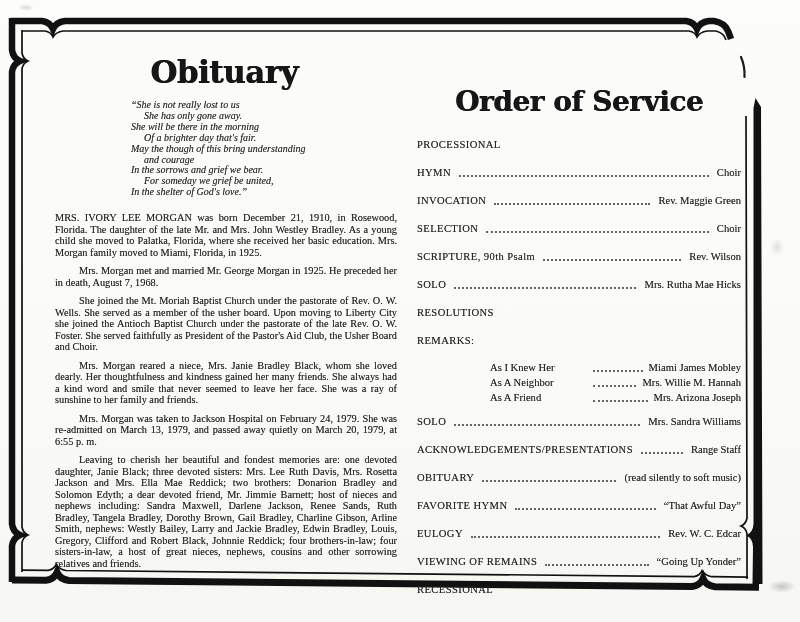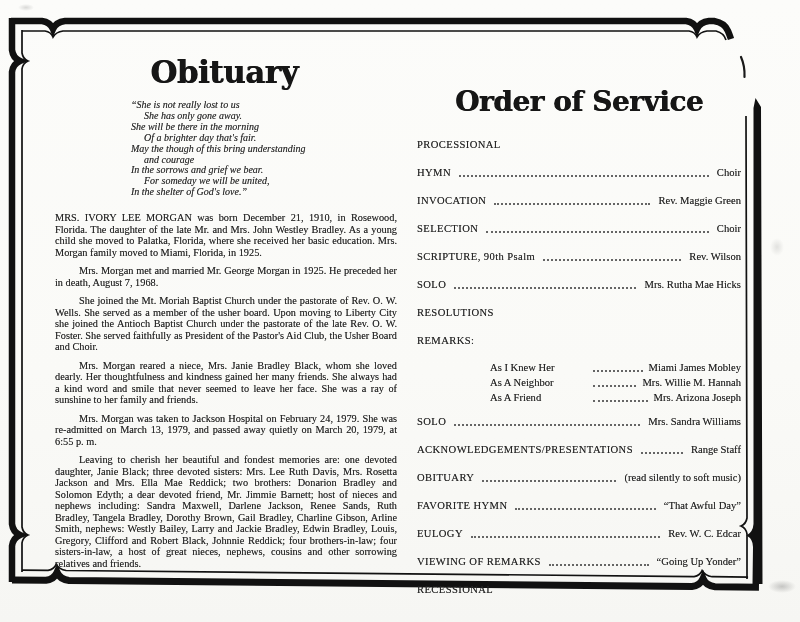--- a/index.html
+++ b/index.html
@@ -74,21 +74,21 @@
   <div class="left-page">
     <div class="page-title">Obituary</div>
     <div class="poem">
         <div class="poem-line">“She is not really lost to us</div>
         <div class="poem-line indent">She has only gone away.</div>
         <div class="poem-line">She will be there in the morning</div>
         <div class="poem-line indent">Of a brighter day that's fair.</div>
         <div class="poem-line">May the though of this bring understanding</div>
         <div class="poem-line indent">and courage</div>
         <div class="poem-line">In the sorrows and grief we bear.</div>
-        <div class="poem-line indent">For someday we will be united,</div>
+        <div class="poem-line indent">For someday we grief be united,</div>
         <div class="poem-line">In the shelter of God's love.”</div>
       </div>
     <div class="paragraphs">
         <p>MRS. IVORY LEE MORGAN was born December 21, 1910, in Rosewood, Florida. The daughter of the late Mr. and Mrs. John Westley Bradley. As a young child she moved to Palatka, Florida, where she received her basic education. Mrs. Morgan family moved to Miami, Florida, in 1925.</p>
         <p>Mrs. Morgan met and married Mr. George Morgan in 1925. He preceded her in death, August 7, 1968.</p>
         <p>She joined the Mt. Moriah Baptist Church under the pastorate of Rev. O. W. Wells. She served as a member of the usher board. Upon moving to Liberty City she joined the Antioch Baptist Church under the pastorate of the late Rev. O. W. Foster. She served faithfully as President of the Pastor's Aid Club, the Usher Board and Choir.</p>
         <p>Mrs. Morgan reared a niece, Mrs. Janie Bradley Black, whom she loved dearly. Her thoughtfulness and kindness gained her many friends. She always had a kind word and smile that never seemed to leave her face. She was a ray of sunshine to her family and friends.</p>
         <p>Mrs. Morgan was taken to Jackson Hospital on February 24, 1979. She was re-admitted on March 13, 1979, and passed away quietly on March 20, 1979, at 6:55 p. m.</p>
         <p>Leaving to cherish her beautiful and fondest memories are: one devoted daughter, Janie Black; three devoted sisters: Mrs. Lee Ruth Davis, Mrs. Rosetta Jackson and Mrs. Ella Mae Reddick; two brothers: Donarion Bradley and Solomon Edyth; a dear devoted friend, Mr. Jimmie Barnett; host of nieces and nephews including: Sandra Maxwell, Darlene Jackson, Renee Sands, Ruth Bradley, Tangela Bradley, Dorothy Brown, Gail Bradley, Charline Gibson, Arline Smith, nephews: Westly Bailey, Larry and Jackie Bradley, Edwin Bradley, Louis, Gregory, Clifford and Robert Black, Johnnie Reddick; four brothers-in-law; four sisters-in-law, a host of great nieces, nephews, cousins and other sorrowing relatives and friends.</p>
       </div>
@@ -167,21 +167,21 @@
           <span class="svc-label">FAVORITE HYMN</span>
           <span class="leader"></span>
           <span class="svc-value">“That Awful Day”</span>
         </div>
         <div class="service-row">
           <span class="svc-label">EULOGY</span>
           <span class="leader"></span>
           <span class="svc-value">Rev. W. C. Edcar</span>
         </div>
         <div class="service-row">
-          <span class="svc-label">VIEWING OF REMARKS</span>
+          <span class="svc-label">VIEWING OF REMAINS</span>
           <span class="leader"></span>
           <span class="svc-value">“Going Up Yonder”</span>
         </div>
         <div class="service-row">
           <span class="svc-label">RECESSIONAL</span>
         </div>
       </div>
   </div>
 
   <div class="smudge smudge-br"></div>

